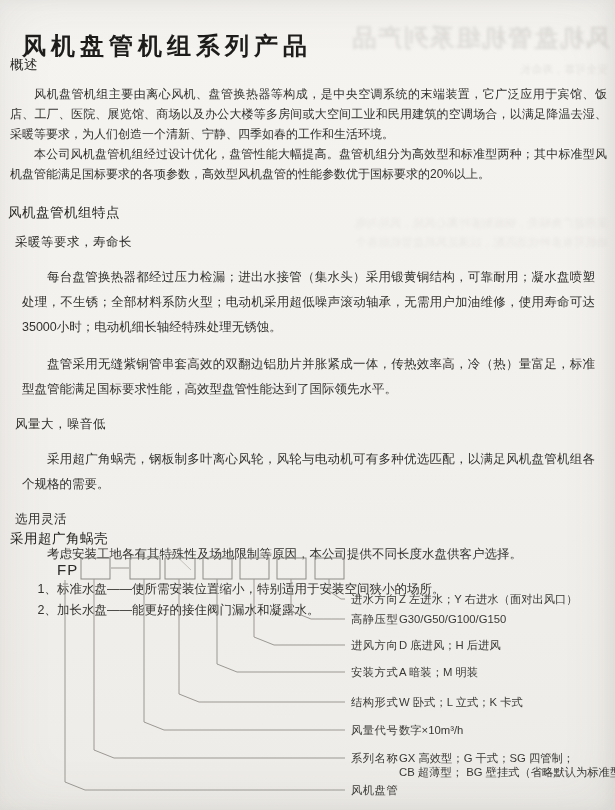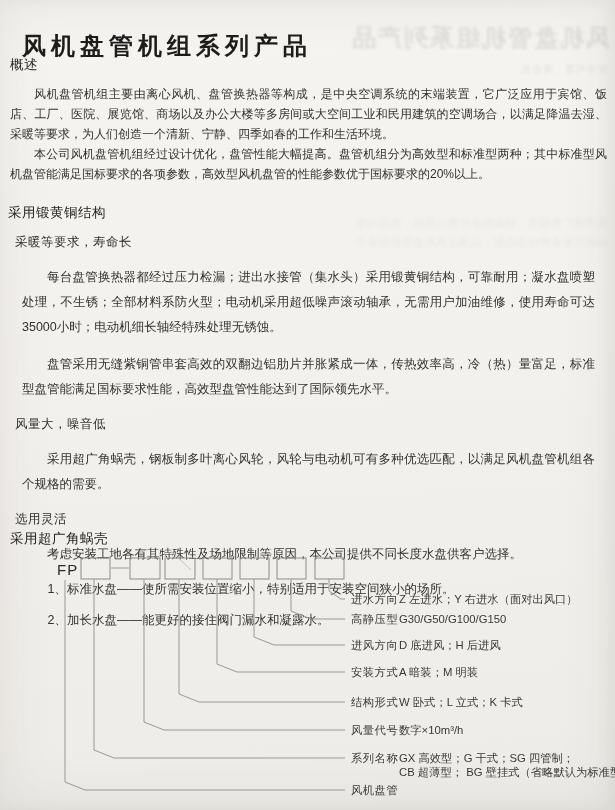--- a/index.html
+++ b/index.html
@@ -44,21 +44,21 @@
   }
   .feature-sub{
     font-size:12.5px;line-height:21px;margin:0;padding-left:5px;
     font-weight:400;color:#2f2e2b;letter-spacing:0.5px;
   }
   .feature-body{
     font-size:12.5px;line-height:25px;margin:12px;text-indent:2em;
     text-align:justify;color:#33322f;
   }
   .feature-list{
-    font-size:12.5px;line-height:21px;margin:10px;padding-left:2.2em;
+    font-size:12.5px;line-height:21px;margin:0;padding-left:2.2em;
     color:#33322f;
   }
   .diagram{
     position:absolute;top:548px;left:0;width:615px;height:258px;
   }
   .diagram text{
     font-family:"Liberation Sans","DejaVu Sans",sans-serif;
     fill:#3a3936;
   }
   .diagram .lbl{font-size:11.3px;}
@@ -101,21 +101,21 @@
 
   <h1 class="doc-title">风机盘管机组系列产品</h1>
 
   <div class="sec-heading" id="overview-heading">概述</div>
   <div class="overview-body body-text">
     <p>风机盘管机组主要由离心风机、盘管换热器等构成，是中央空调系统的末端装置，它广泛应用于宾馆、饭店、工厂、医院、展览馆、商场以及办公大楼等多房间或大空间工业和民用建筑的空调场合，以满足降温去湿、采暖等要求，为人们创造一个清新、宁静、四季如春的工作和生活环境。</p>
     <p>本公司风机盘管机组经过设计优化，盘管性能大幅提高。盘管机组分为高效型和标准型两种；其中标准型风机盘管能满足国标要求的各项参数，高效型风机盘管的性能参数优于国标要求的20%以上。</p>
   </div>
 
   <div class="features">
-    <div class="features-heading">采用锻黄铜结构</div>
+    <div class="features-heading">风机盘管机组特点</div>
 
     <p class="feature-sub">采暖等要求，寿命长</p>
     <p class="feature-body">每台盘管换热器都经过压力检漏；进出水接管（集水头）采用锻黄铜结构，可靠耐用；凝水盘喷塑处理，不生锈；全部材料系防火型；电动机采用超低噪声滚动轴承，无需用户加油维修，使用寿命可达35000小时；电动机细长轴经特殊处理无锈蚀。</p>
 
     <p class="feature-body">盘管采用无缝紫铜管串套高效的双翻边铝肋片并胀紧成一体，传热效率高，冷（热）量富足，标准型盘管能满足国标要求性能，高效型盘管性能达到了国际领先水平。</p>
 
     <p class="feature-sub">风量大，噪音低</p>
     <p class="feature-body">采用超广角蜗壳，钢板制多叶离心风轮，风轮与电动机可有多种优选匹配，以满足风机盘管机组各个规格的需要。</p>
 
     <p class="feature-sub">选用灵活</p>

